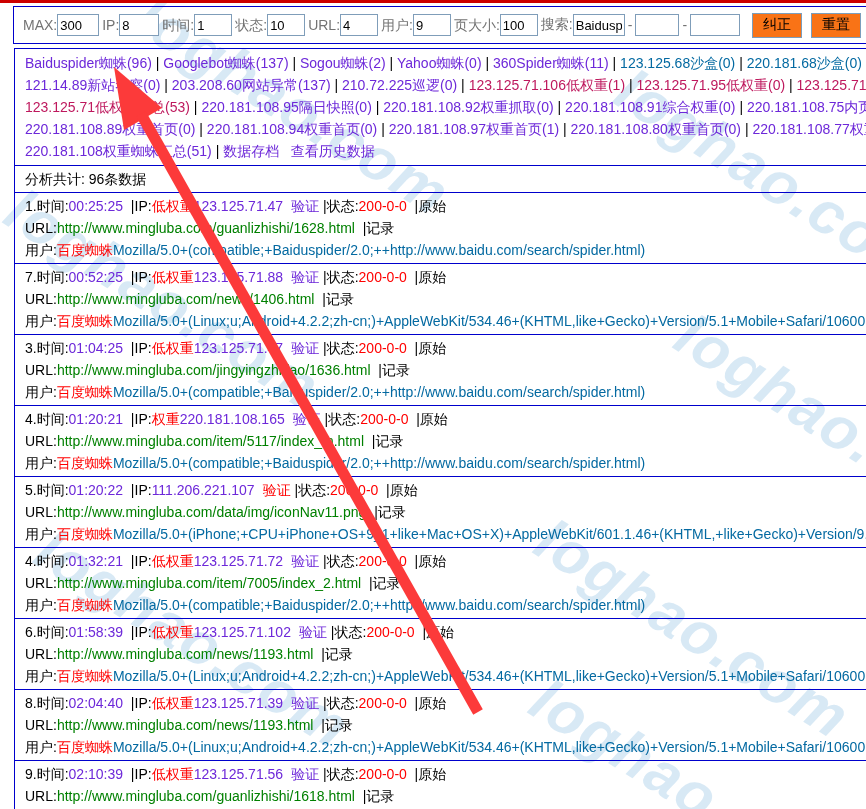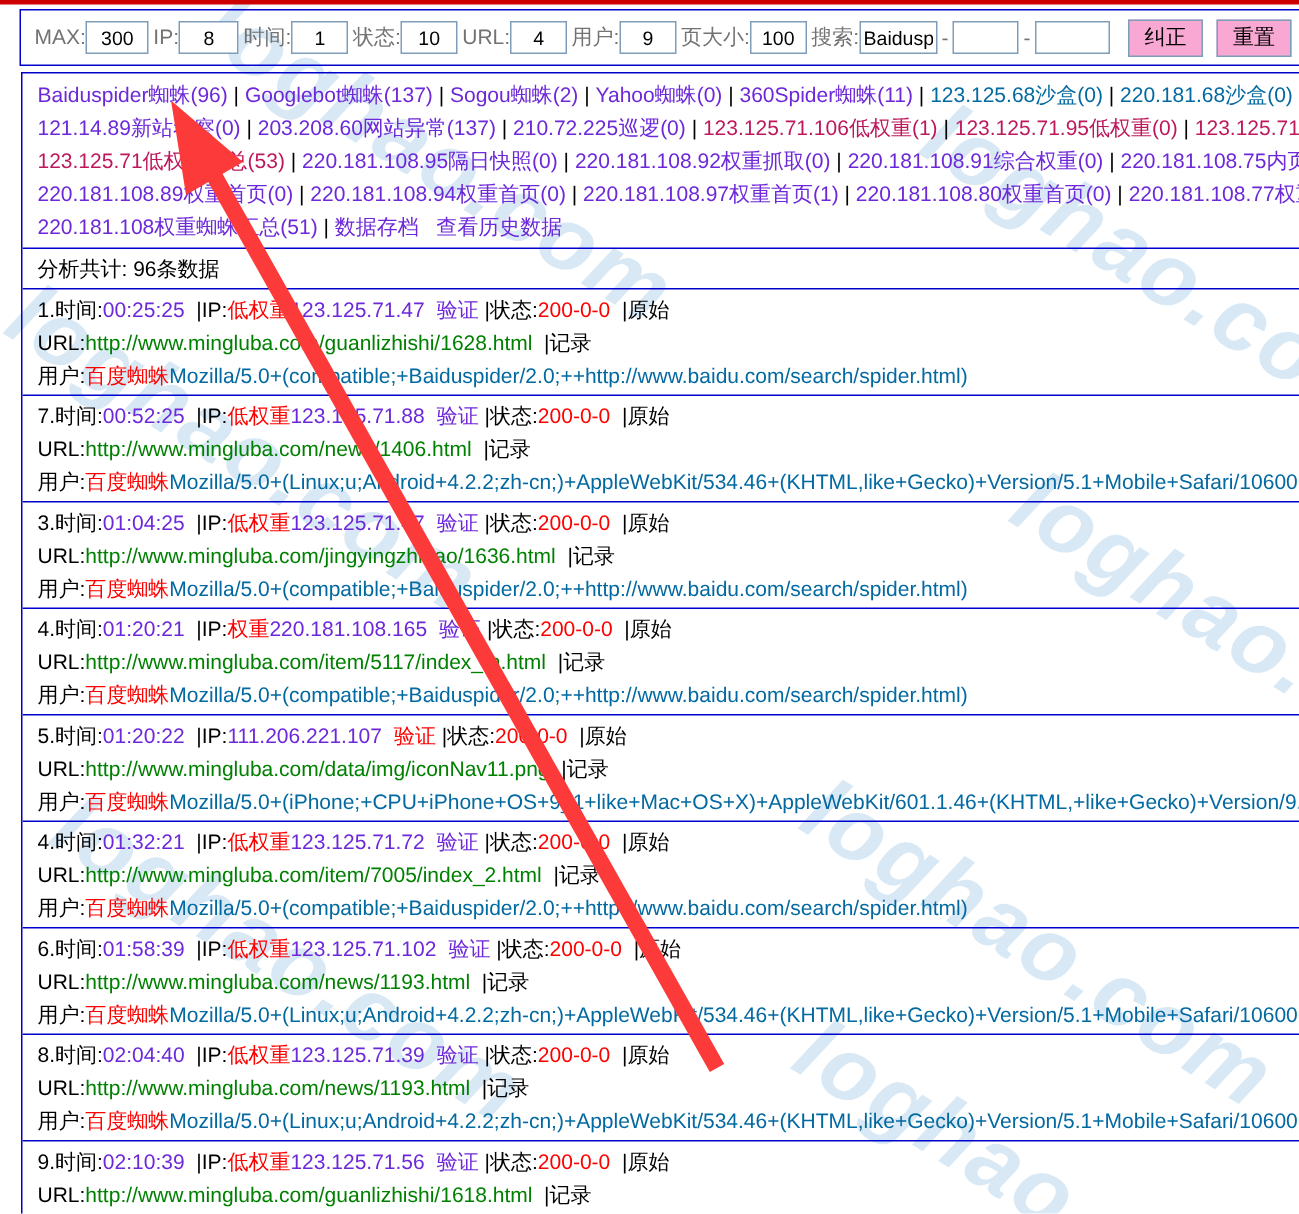--- a/index.html
+++ b/index.html
@@ -9,24 +9,24 @@
   }
   .topline{position:absolute;left:0;top:0;width:100%;height:3px;background:#c00;z-index:2}
   .formbox{
     position:absolute;left:13px;top:6px;width:1300px;height:38px;box-sizing:border-box;
     border:1px solid #0000cc;display:flex;align-items:center;padding-left:9px;
     white-space:nowrap;z-index:2;background:transparent;
   }
   .lbl{color:#737373}
   .inp{
     height:18px;border:1px solid #7f9db9;font-size:13px;padding:1px 2px;margin:0 3px 0 0;
-    font-family:"Liberation Sans","DejaVu Sans",sans-serif;box-sizing:content-box;background:#fff;text-align:center;
+    font-family:"Liberation Sans","DejaVu Sans",sans-serif;box-sizing:content-box;background:#fff;
   }
   .btn{
-    margin-left:9px;background:#f9a8d4;border:1px solid #7b9ebd;height:25px;padding:0 10px;
+    margin-left:9px;background:#f97316;border:1px solid #7b9ebd;height:25px;padding:0 10px;
     font-size:14px;font-family:"Liberation Sans","DejaVu Sans",sans-serif;color:#000;cursor:pointer;
   }
   .main{
     position:absolute;left:14px;top:48px;width:1400px;height:761px;overflow:hidden;
     border-left:1px solid #0000cc;border-top:1px solid #0000cc;z-index:2;
   }
   .navbox{padding:3px 0 3px 10px;line-height:22px;border-bottom:1px solid #0000cc;white-space:nowrap}
   .nav-line{height:22px;overflow:hidden}
   .summary{padding:2px 10px;line-height:22px;border-bottom:1px solid #0000cc}
   .entry{padding:2px 0 2px 10px;line-height:22px;border-bottom:1px solid #0000cc;white-space:nowrap;overflow:hidden}

